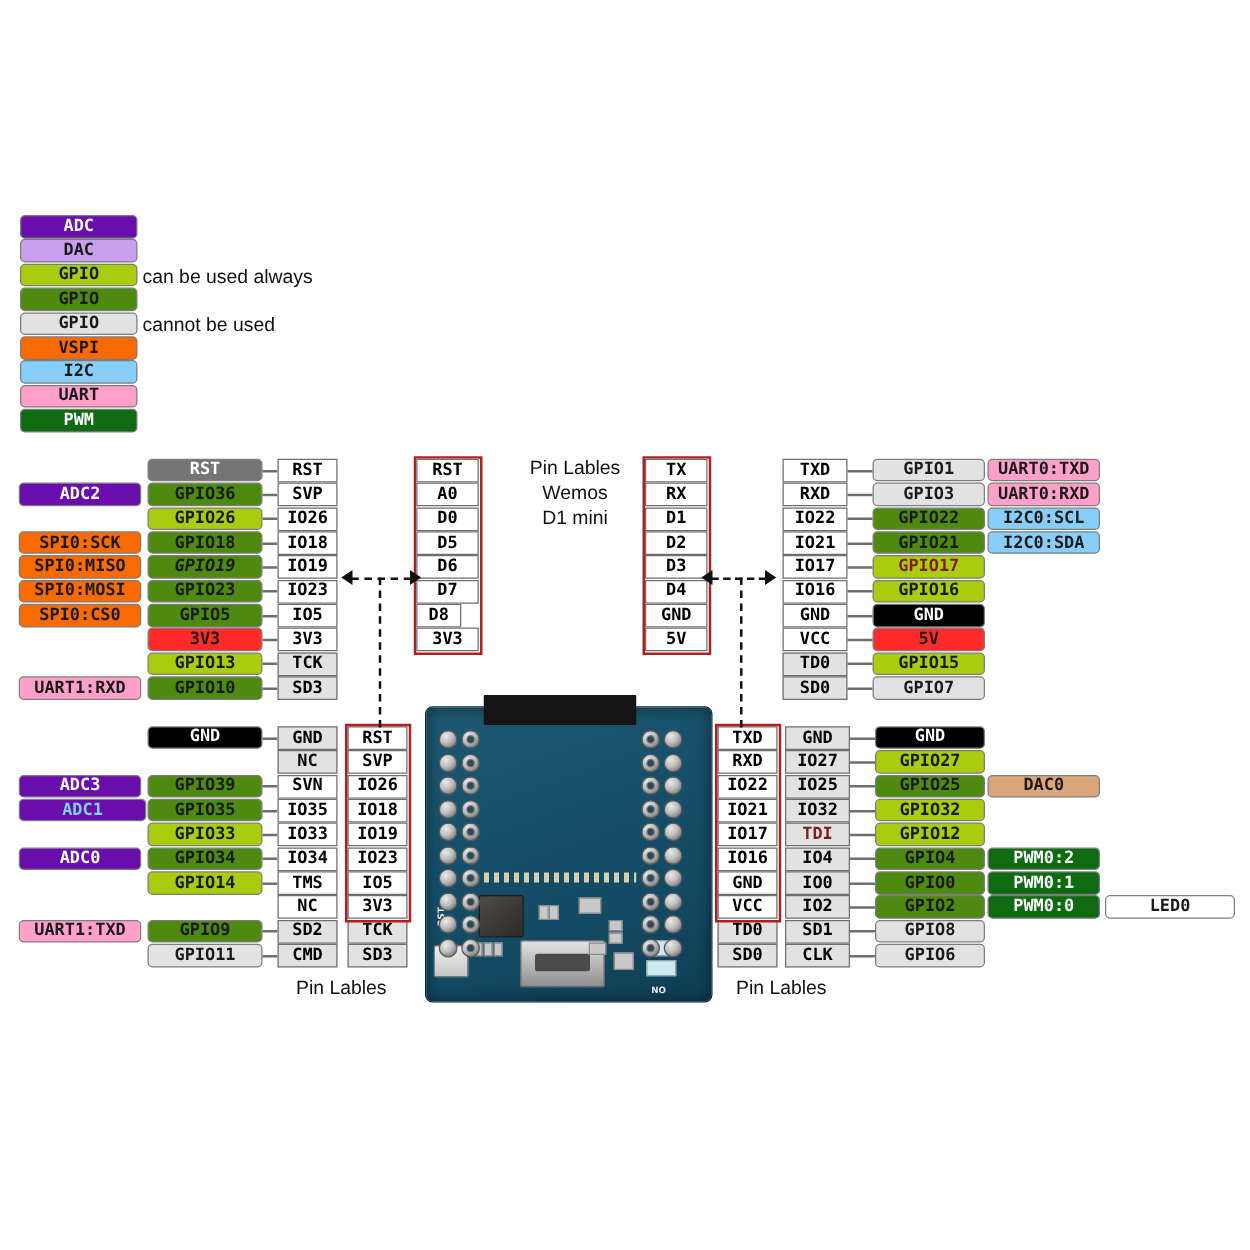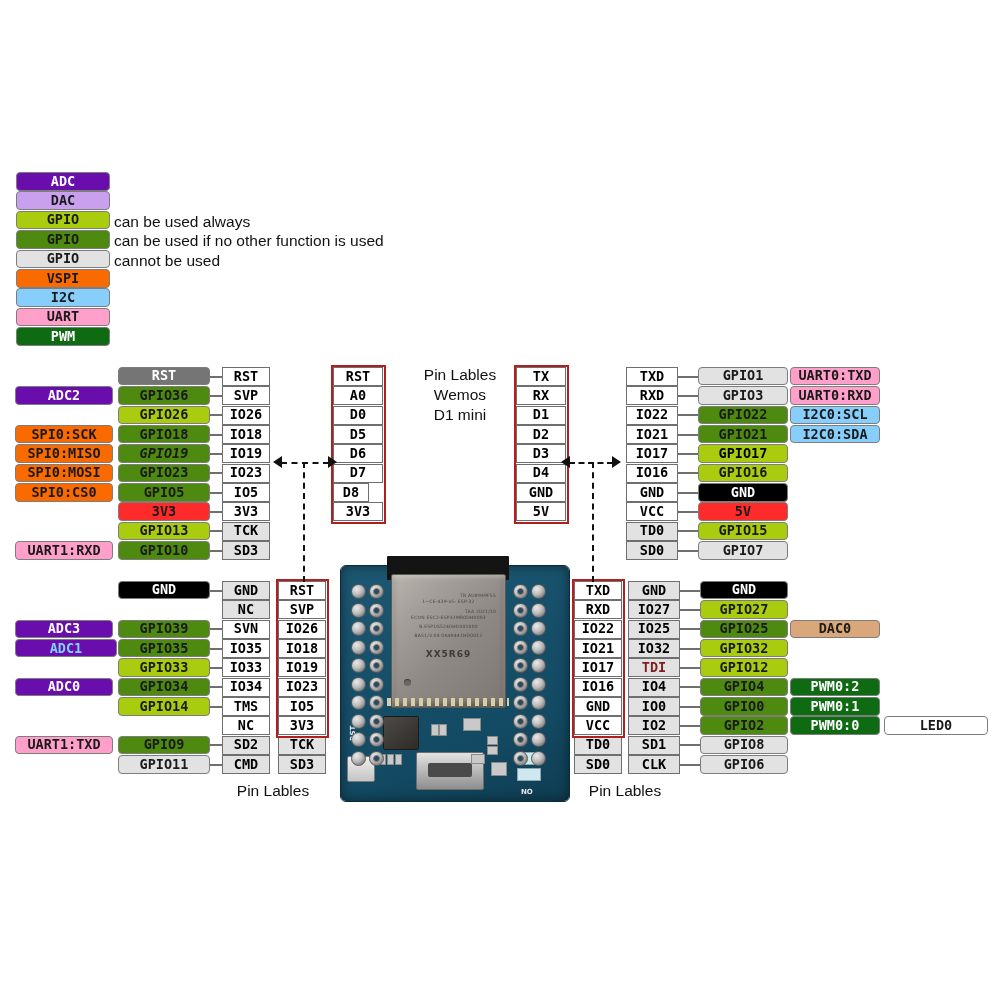--- a/index.html
+++ b/index.html
@@ -95,21 +95,20 @@
 </style>
 </head>
 <body>
 
 <div class="layer" id="stage">
     <div class="pill" style="left: 16px; top: 172px; width: 94px; height: 18.6px; background: rgb(106, 13, 173); color: rgb(255, 255, 255);">ADC</div>
     <div class="pill" style="left: 16px; top: 191.4px; width: 94px; height: 18.6px; background: rgb(201, 160, 238); color: rgb(26, 26, 26);">DAC</div>
     <div class="pill" style="left: 16px; top: 210.8px; width: 94px; height: 18.6px; background: rgb(170, 204, 15); color: rgb(26, 26, 26);">GPIO</div>
     <div class="legend-txt" style="left: 114px; top: 212.8px;">can be used always</div>
     <div class="pill" style="left: 16px; top: 230.2px; width: 94px; height: 18.6px; background: rgb(78, 138, 15); color: rgb(26, 26, 26);">GPIO</div>
-    <div class="legend-txt" style="left: 114px; top: 232.2px;">can be used if no other function is used</div>
     <div class="pill" style="left: 16px; top: 249.6px; width: 94px; height: 18.6px; background: rgb(226, 226, 226); color: rgb(26, 26, 26);">GPIO</div>
     <div class="legend-txt" style="left: 114px; top: 251.6px;">cannot be used</div>
     <div class="pill" style="left: 16px; top: 269px; width: 94px; height: 18.6px; background: rgb(249, 106, 0); color: rgb(26, 26, 26);">VSPI</div>
     <div class="pill" style="left: 16px; top: 288.4px; width: 94px; height: 18.6px; background: rgb(135, 206, 250); color: rgb(26, 26, 26);">I2C</div>
     <div class="pill" style="left: 16px; top: 307.8px; width: 94px; height: 18.6px; background: rgb(255, 160, 203); color: rgb(26, 26, 26);">UART</div>
     <div class="pill" style="left: 16px; top: 327.2px; width: 94px; height: 18.6px; background: rgb(15, 107, 18); color: rgb(255, 255, 255);">PWM</div>
     <div class="pill" style="left: 118px; top: 367px; width: 92px; height: 18.45px; background: rgb(117, 117, 117); color: rgb(255, 255, 255);">RST</div>
     <div class="connector" style="left: 210px; top: 375.675px; width: 12px; height: 2px; background: rgb(111, 111, 111);"></div>
     <div class="cell" style="left: 222px; top: 367px; width: 48px; height: 18.85px; background: rgb(255, 255, 255); color: rgb(0, 0, 0);">RST</div>
     <div class="pill" style="left: 15px; top: 386.35px; width: 98px; height: 18.45px; background: rgb(106, 13, 173); color: rgb(255, 255, 255);">ADC2</div>
@@ -177,21 +176,21 @@
     <div class="cell" style="left: 626px; top: 405.7px; width: 52px; height: 18.85px; background: rgb(255, 255, 255); color: rgb(0, 0, 0);">IO22</div>
     <div class="connector" style="left: 678px; top: 414.375px; width: 20px; height: 2px; background: rgb(111, 111, 111);"></div>
     <div class="pill" style="left: 698px; top: 405.7px; width: 90px; height: 18.45px; background: rgb(78, 138, 15); color: rgb(26, 26, 26);">GPIO22</div>
     <div class="pill" style="left: 790px; top: 405.7px; width: 90px; height: 18.45px; background: rgb(135, 206, 250); color: rgb(26, 26, 26);">I2C0:SCL</div>
     <div class="cell" style="left: 626px; top: 425.05px; width: 52px; height: 18.85px; background: rgb(255, 255, 255); color: rgb(0, 0, 0);">IO21</div>
     <div class="connector" style="left: 678px; top: 433.725px; width: 20px; height: 2px; background: rgb(111, 111, 111);"></div>
     <div class="pill" style="left: 698px; top: 425.05px; width: 90px; height: 18.45px; background: rgb(78, 138, 15); color: rgb(26, 26, 26);">GPIO21</div>
     <div class="pill" style="left: 790px; top: 425.05px; width: 90px; height: 18.45px; background: rgb(135, 206, 250); color: rgb(26, 26, 26);">I2C0:SDA</div>
     <div class="cell" style="left: 626px; top: 444.4px; width: 52px; height: 18.85px; background: rgb(255, 255, 255); color: rgb(0, 0, 0);">IO17</div>
     <div class="connector" style="left: 678px; top: 453.075px; width: 20px; height: 2px; background: rgb(111, 111, 111);"></div>
-    <div class="pill" style="left: 698px; top: 444.4px; width: 90px; height: 18.45px; background: rgb(170, 204, 15); color: #000000;">GPIO17</div>
+    <div class="pill" style="left: 698px; top: 444.4px; width: 90px; height: 18.45px; background: rgb(170, 204, 15); color: #7f1d1d;">GPIO17</div>
     <div class="cell" style="left: 626px; top: 463.75px; width: 52px; height: 18.85px; background: rgb(255, 255, 255); color: rgb(0, 0, 0);">IO16</div>
     <div class="connector" style="left: 678px; top: 472.425px; width: 20px; height: 2px; background: rgb(111, 111, 111);"></div>
     <div class="pill" style="left: 698px; top: 463.75px; width: 90px; height: 18.45px; background: rgb(170, 204, 15); color: rgb(26, 26, 26); text-align: right;">GPIO16</div>
     <div class="cell" style="left: 626px; top: 483.1px; width: 52px; height: 18.85px; background: rgb(255, 255, 255); color: rgb(0, 0, 0);">GND</div>
     <div class="connector" style="left: 678px; top: 491.775px; width: 20px; height: 2px; background: rgb(111, 111, 111);"></div>
     <div class="pill" style="left: 698px; top: 483.1px; width: 90px; height: 18.45px; background: rgb(0, 0, 0); color: rgb(255, 255, 255);">GND</div>
     <div class="cell" style="left: 626px; top: 502.45px; width: 52px; height: 18.85px; background: rgb(255, 255, 255); color: rgb(0, 0, 0);">VCC</div>
     <div class="connector" style="left: 678px; top: 511.125px; width: 20px; height: 2px; background: rgb(111, 111, 111);"></div>
     <div class="pill" style="left: 698px; top: 502.45px; width: 90px; height: 18.45px; background: rgb(255, 42, 42); color: rgb(26, 26, 26);">5V</div>
     <div class="cell" style="left: 626px; top: 521.8px; width: 52px; height: 18.85px; background: rgb(226, 226, 226); color: rgb(0, 0, 0);">TD0</div>
@@ -295,30 +294,20 @@
     <div class="arrow right" style="left: 328px; top: 456px;"></div>
     <div class="dash-h" style="left: 569px; top: 462px; width: 44px;"></div>
     <div class="dash-v" style="left: 592px; top: 462px; height: 120px;"></div>
     <div class="arrow left" style="left: 561px; top: 456px;"></div>
     <div class="arrow right" style="left: 612px; top: 456px;"></div>
   </div>
 
 <div id="board">
   <div class="pcb"></div>
   <div class="shield"></div>
-  <div class="can">
-    <div class="ctxt" style="top:24px;">1~CE-439-v5- ESP-32</div>
-    <div class="ctxt" style="top:40px;">ECON ESC2-ESP32MR0DH0003</div>
-    <div class="ctxt" style="top:49px;">B.ESP1G5240HD001000</div>
-    <div class="ctxt" style="top:58px;">BAS1/3   04   0A48441HD0012</div>
-    <div class="ctxt big" style="top:74px;">XX5R69</div>
-    <div class="ctxt" style="top:18px;left:34px;width:70px;text-align:right;">TR AU8949F55</div>
-    <div class="ctxt" style="top:34px;left:34px;width:70px;text-align:right;">TAA 2021/10</div>
-    <div class="dot"></div>
-  </div>
   <div class="pads"></div>
   <div class="ic"></div>
   <div class="usb"></div>
   <div class="btn"></div>
   <div class="lbl" style="left:14px;top:185px;transform:rotate(-90deg);transform-origin:left top;">RST</div>
   <div class="lbl" style="left:186px;top:232px;">NO</div>
   <div class="led" style="left:182px;top:196px;"></div>
   <div class="led" style="left:182px;top:212px;"></div>
   <div class="sm" style="left:44px;top:198px;width:5px;height:9px;"></div>
   <div class="sm" style="left:52px;top:198px;width:5px;height:9px;"></div>

